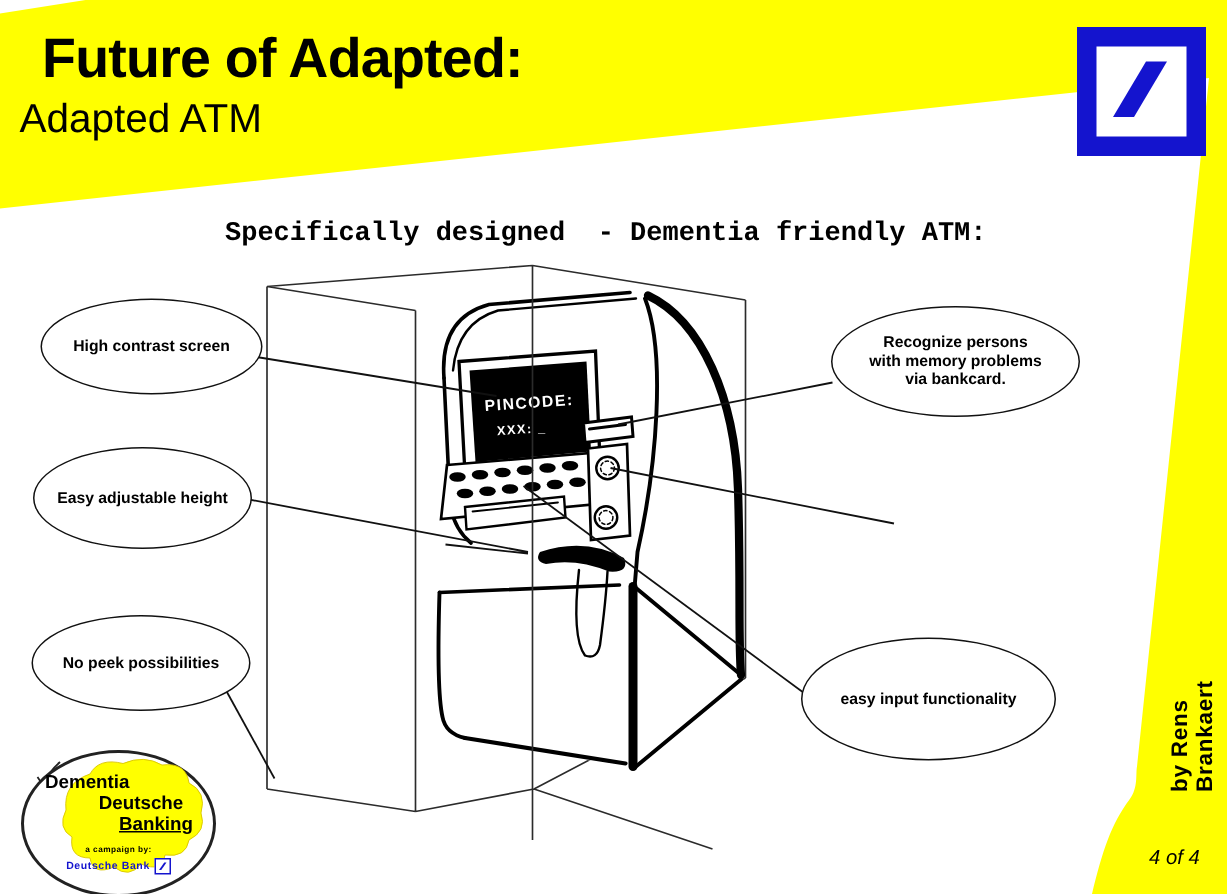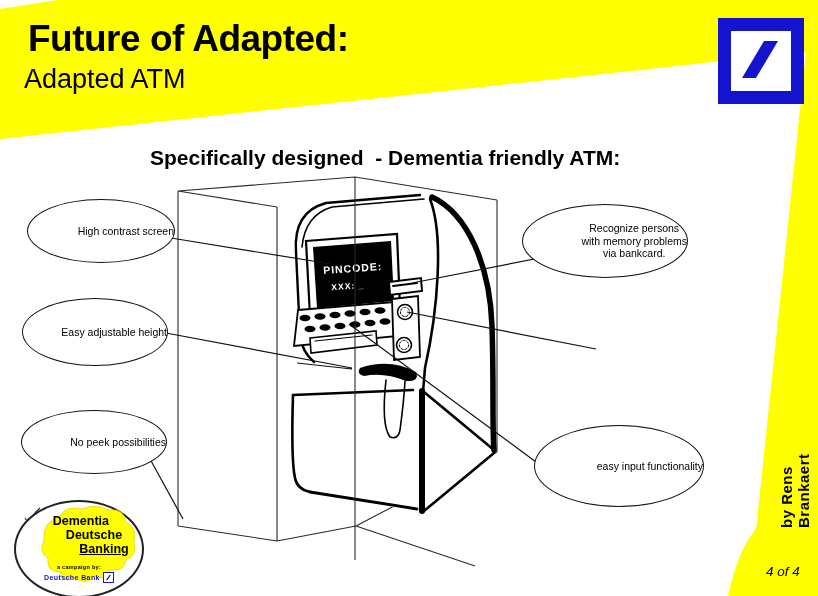--- a/index.html
+++ b/index.html
@@ -1,34 +1,34 @@
 <!DOCTYPE html>
 <html><head>
 <meta charset="utf-8">
 <style>
   html,body{margin:0;padding:0;background:#fff;}
   .stage{position:relative;width:818px;height:596px;overflow:hidden;background:#fff;
          font-family:"Liberation Sans",sans-serif;color:#000;}
   .abs{position:absolute;}
   svg{display:block;}
   .title{left:28px;top:18px;font-size:37px;font-weight:900;letter-spacing:-.5px;}
-  .subtitle{left:24px;top:64px;font-size:27px;font-weight:400;}
-  .heading{left:150px;top:146px;width:470px;text-align:center;font-size:21px;font-weight:bold;white-space:pre;}
+  .subtitle{left:13px;top:64px;font-size:27px;font-weight:400;}
+  .heading{left:150px;top:146px;width:470px;text-align:center;font-size:18px;font-weight:bold;white-space:pre;font-family:Liberation Mono, monospace;}
   .callout{border:1.6px solid #111;border-radius:50%;background:#fff;display:flex;
-           align-items:center;justify-content:flex-end;text-align:center;
-           font-weight:normal;font-size:10.5px;line-height:1.22;}
+           align-items:center;justify-content:center;text-align:center;
+           font-weight:bold;font-size:10.5px;line-height:1.22;}
   .callout span{white-space:pre-line;}
   .db-logo{left:718px;top:18px;width:86px;height:86px;background:#1414CE;}
   .db-inner{position:absolute;left:13px;top:13px;width:60px;height:60px;background:#fff;}
   .author{right:6px;top:388px;height:140px;writing-mode:vertical-rl;transform:rotate(180deg);
           font-weight:bold;font-size:15px;letter-spacing:.5px;}
   .page-num{left:766px;top:564px;font-size:13.5px;font-style:italic;}
   .badge{left:14px;top:500px;width:126px;height:94px;border:2px solid #222;border-radius:50%;background:#fff;}
   .badge .bl{position:absolute;font-weight:bold;font-size:12.5px;}
-  .b1{top:12px;left:1px;width:92px;text-align:right;}
+  .b1{top:12px;left:14px;width:92px;text-align:left;}
   .b2{top:26px;left:32px;width:92px;text-align:center;}
   .b3{top:40px;left:42px;width:92px;text-align:center;text-decoration:underline;}
   .campaign{position:absolute;top:62px;left:0;width:126px;text-align:center;
             font-size:5.5px;font-weight:bold;letter-spacing:.3px;}
   .brandrow{position:absolute;top:70px;left:0;width:126px;display:flex;gap:3px;
             align-items:center;justify-content:center;}
   .brandtxt{color:#1414CE;font-size:7px;font-weight:bold;letter-spacing:.4px;}
   .minilogo{width:9px;height:9px;border:1.5px solid #1414CE;background:#fff;position:relative;}
 </style>
 </head>
@@ -136,21 +136,21 @@
 
   <div class="abs callout" style="left:27px;top:199px;width:146px;height:62px;">
     <span>High contrast screen</span>
   </div>
   <div class="abs callout" style="left:21px;top:410px;width:144px;height:62px;">
     <span>No peek possibilities</span>
   </div>
   <div class="abs callout" style="left:22px;top:298px;width:144px;height:66px;">
     <span>Easy adjustable height</span>
   </div>
-  <div class="abs callout" style="left:522px;top:204px;width:164px;height:72px;">
+  <div class="abs callout" style="left:554px;top:204px;width:164px;height:72px;">
     <span>Recognize persons
 with memory problems
 via bankcard.</span>
   </div>
   <div class="abs callout" style="left:534px;top:425px;width:168px;height:80px;">
     <span>easy input functionality</span>
   </div>
 
   <div class="abs author">by Rens Brankaert</div>
   <div class="abs page-num">4 of 4</div>

